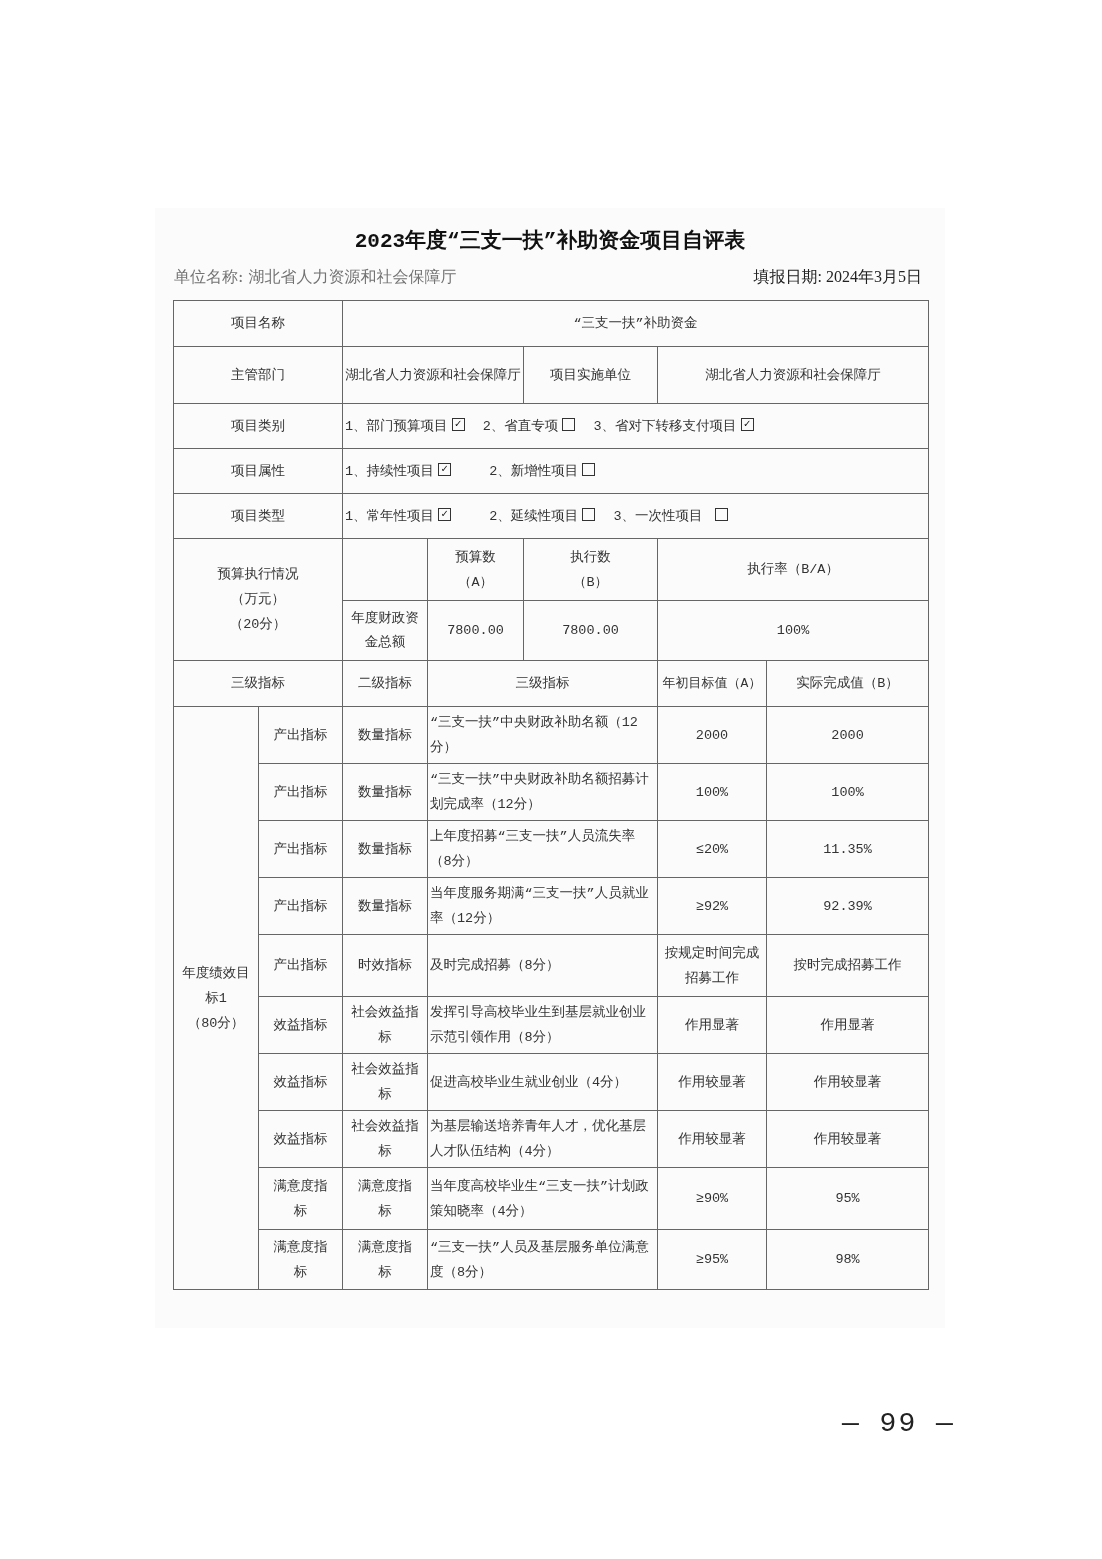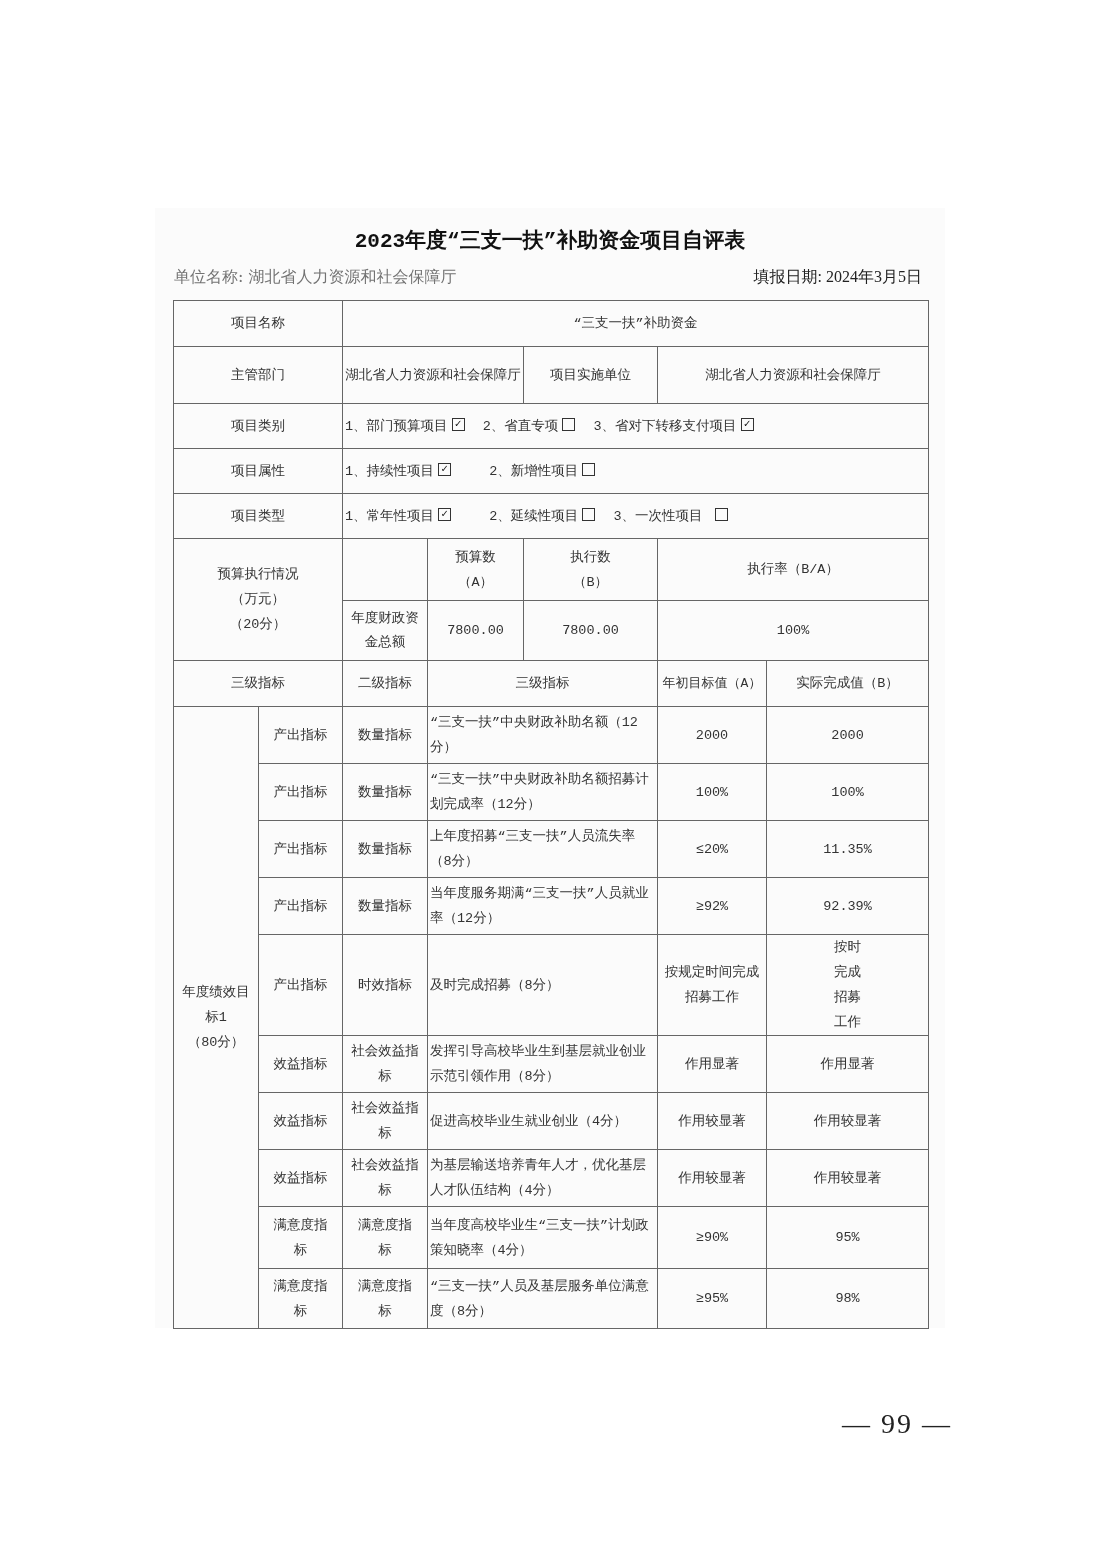--- a/index.html
+++ b/index.html
@@ -34,21 +34,21 @@
     padding: 0 2px; line-height: 25px; overflow: hidden;
   }
   table.form { border: 1.5px solid #333; }
   td.left { text-align: left !important; padding-left: 2px; }
   .cb { display: inline-block; width: 11px; height: 11px; border: 1px solid #333;
         vertical-align: -1px; margin: 0 4px; position: relative; font-size: 10px; line-height: 10px; text-align: center; }
   .cb.checked::after { content: "✓"; position: absolute; left: 0; top: 0; width: 11px; font-size: 11px; line-height: 10px; font-weight: bold; color:#111; }
   .opt { margin-right: 6px; }
   .page-num {
     position: absolute; left: 842px; top: 1408px; font-size: 28px; color: #222;
-    font-family: Liberation Serif, serif; letter-spacing: 2px;
+    font-family: Liberation Mono, monospace; letter-spacing: 2px;
   }
 </style>
 </head>
 <body>
 
 <div class="panel"></div>
 
 <div class="title">2023年度“三支一扶”补助资金项目自评表</div>
 <div class="meta-left">
   <span>单位名称:</span>
@@ -171,21 +171,21 @@
     <td>数量指标</td>
     <td colspan="2" class="left">当年度服务期满“三支一扶”人员就业率（12分）</td>
     <td>≥92%</td>
     <td>92.39%</td>
   </tr>
   <tr style="height:62px">
     <td>产出指标</td>
     <td>时效指标</td>
     <td colspan="2" class="left">及时完成招募（8分）</td>
     <td>按规定时间完成招募工作</td>
-    <td style="padding:0 64px">按时完成招募工作</td>
+    <td style="padding:0 24px">按时完成招募工作</td>
   </tr>
   <tr style="height:57px">
     <td>效益指标</td>
     <td>社会效益指标</td>
     <td colspan="2" class="left">发挥引导高校毕业生到基层就业创业示范引领作用（8分）</td>
     <td>作用显著</td>
     <td>作用显著</td>
   </tr>
   <tr style="height:57px">
     <td>效益指标</td>

